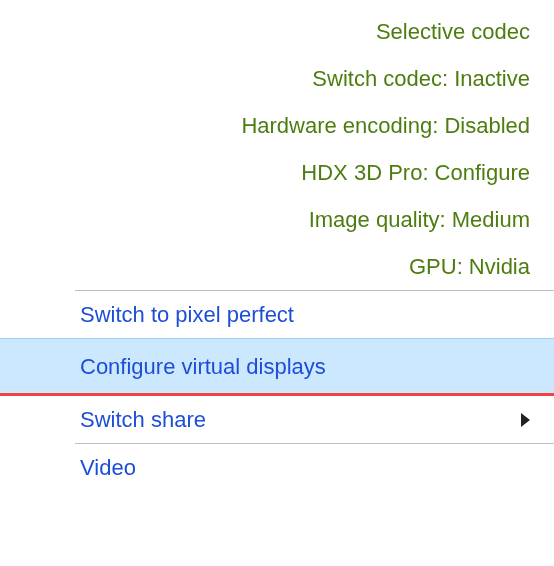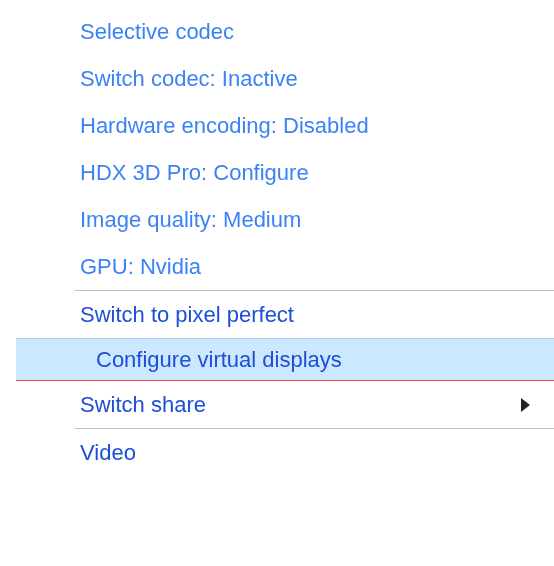--- a/index.html
+++ b/index.html
@@ -19,29 +19,29 @@
     }
     .menu-item {
       display: flex;
       align-items: center;
       padding: 0 24px 0 80px;
       height: 47px;
       line-height: 47px;
       white-space: nowrap;
       position: relative;
     }
-    .menu-item.readonly { color: #3b82f6; cursor: default; }
+    .menu-item.readonly { color: #4d7c0f; cursor: default; justify-content: flex-end; }
     .menu-item.action { color: #1d4ed8; cursor: pointer; }
     .menu-item.selected {
       background: #cce8ff;
       border-top: 1px solid #99d1ff;
-      border-bottom: 1px solid #ef4444;
-      height: 43px;
+      border-bottom: 3px solid #ef4444;
+      height: 58px;
       line-height: 47px;
-      margin-left: 16px;
+      margin-left: 0;
       padding-left: 80px;
     }
     .separator {
       height: 1px;
       background: #bfbfbf;
       margin-left: 75px;
     }
     .submenu-arrow {
       position: absolute;
       right: 24px;

